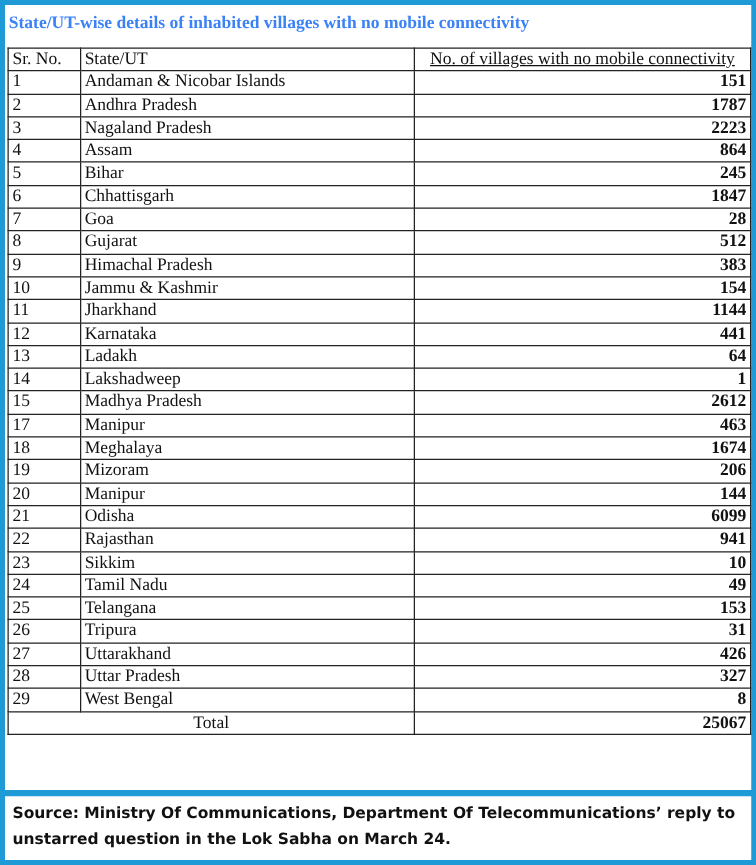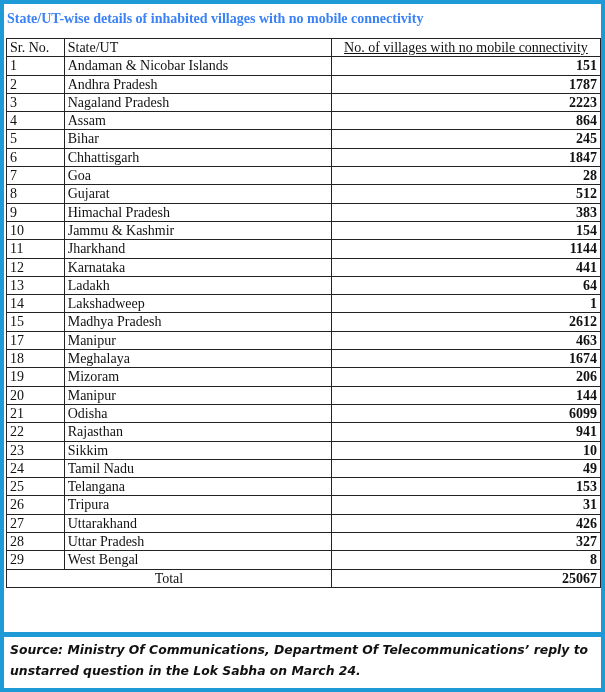--- a/index.html
+++ b/index.html
@@ -7,21 +7,21 @@
   .panel { position: absolute; left: 4px; top: 4px; width: 597px; height: 628px; background: #ffffff; }
   .title { position: absolute; left: 3px; top: 7px; font-family: "Liberation Serif", serif; font-weight: bold; font-size: 14px; color: #3b82f6; white-space: nowrap; }
   table { position: absolute; left: 2px; top: 34px; border-collapse: collapse; font-family: "Liberation Serif", serif; font-size: 14px; color: #111; }
   td, th { border: 1px solid #222; padding: 0 3px; height: 17.3px; line-height: 17px; font-weight: normal; vertical-align: top; }
   th { text-align: left; }
   th.num { text-align: center; }
   td.num { text-align: right; font-weight: bold; }
   .c1 { width: 51px; } .c2 { width: 262px; } .c3 { width: 264px; text-decoration: underline; }
   tr.total td { height: 17px; }
   .source { position: absolute; left: 4px; top: 637px; width: 597px; height: 51px; background: #ffffff; }
-  .source p { margin: 0; padding: 2px 6px 0 6px; font-family: "DejaVu Sans", sans-serif; font-weight: bold; font-style: italic; font-size: 12.4px; line-height: 21px; color: #111; }
+  .source p { margin: 0; padding: 2px 6px 0 6px; font-family: "DejaVu Sans", sans-serif; font-weight: bold; font-size: 12.4px; line-height: 21px; color: #111; }
 </style>
 </head>
 <body>
 
 <div class="panel">
   <div class="title">State/UT-wise details of inhabited villages with no mobile connectivity</div>
   <table>
     <thead>
       <tr>
         <th class="c1">Sr. No.</th>

